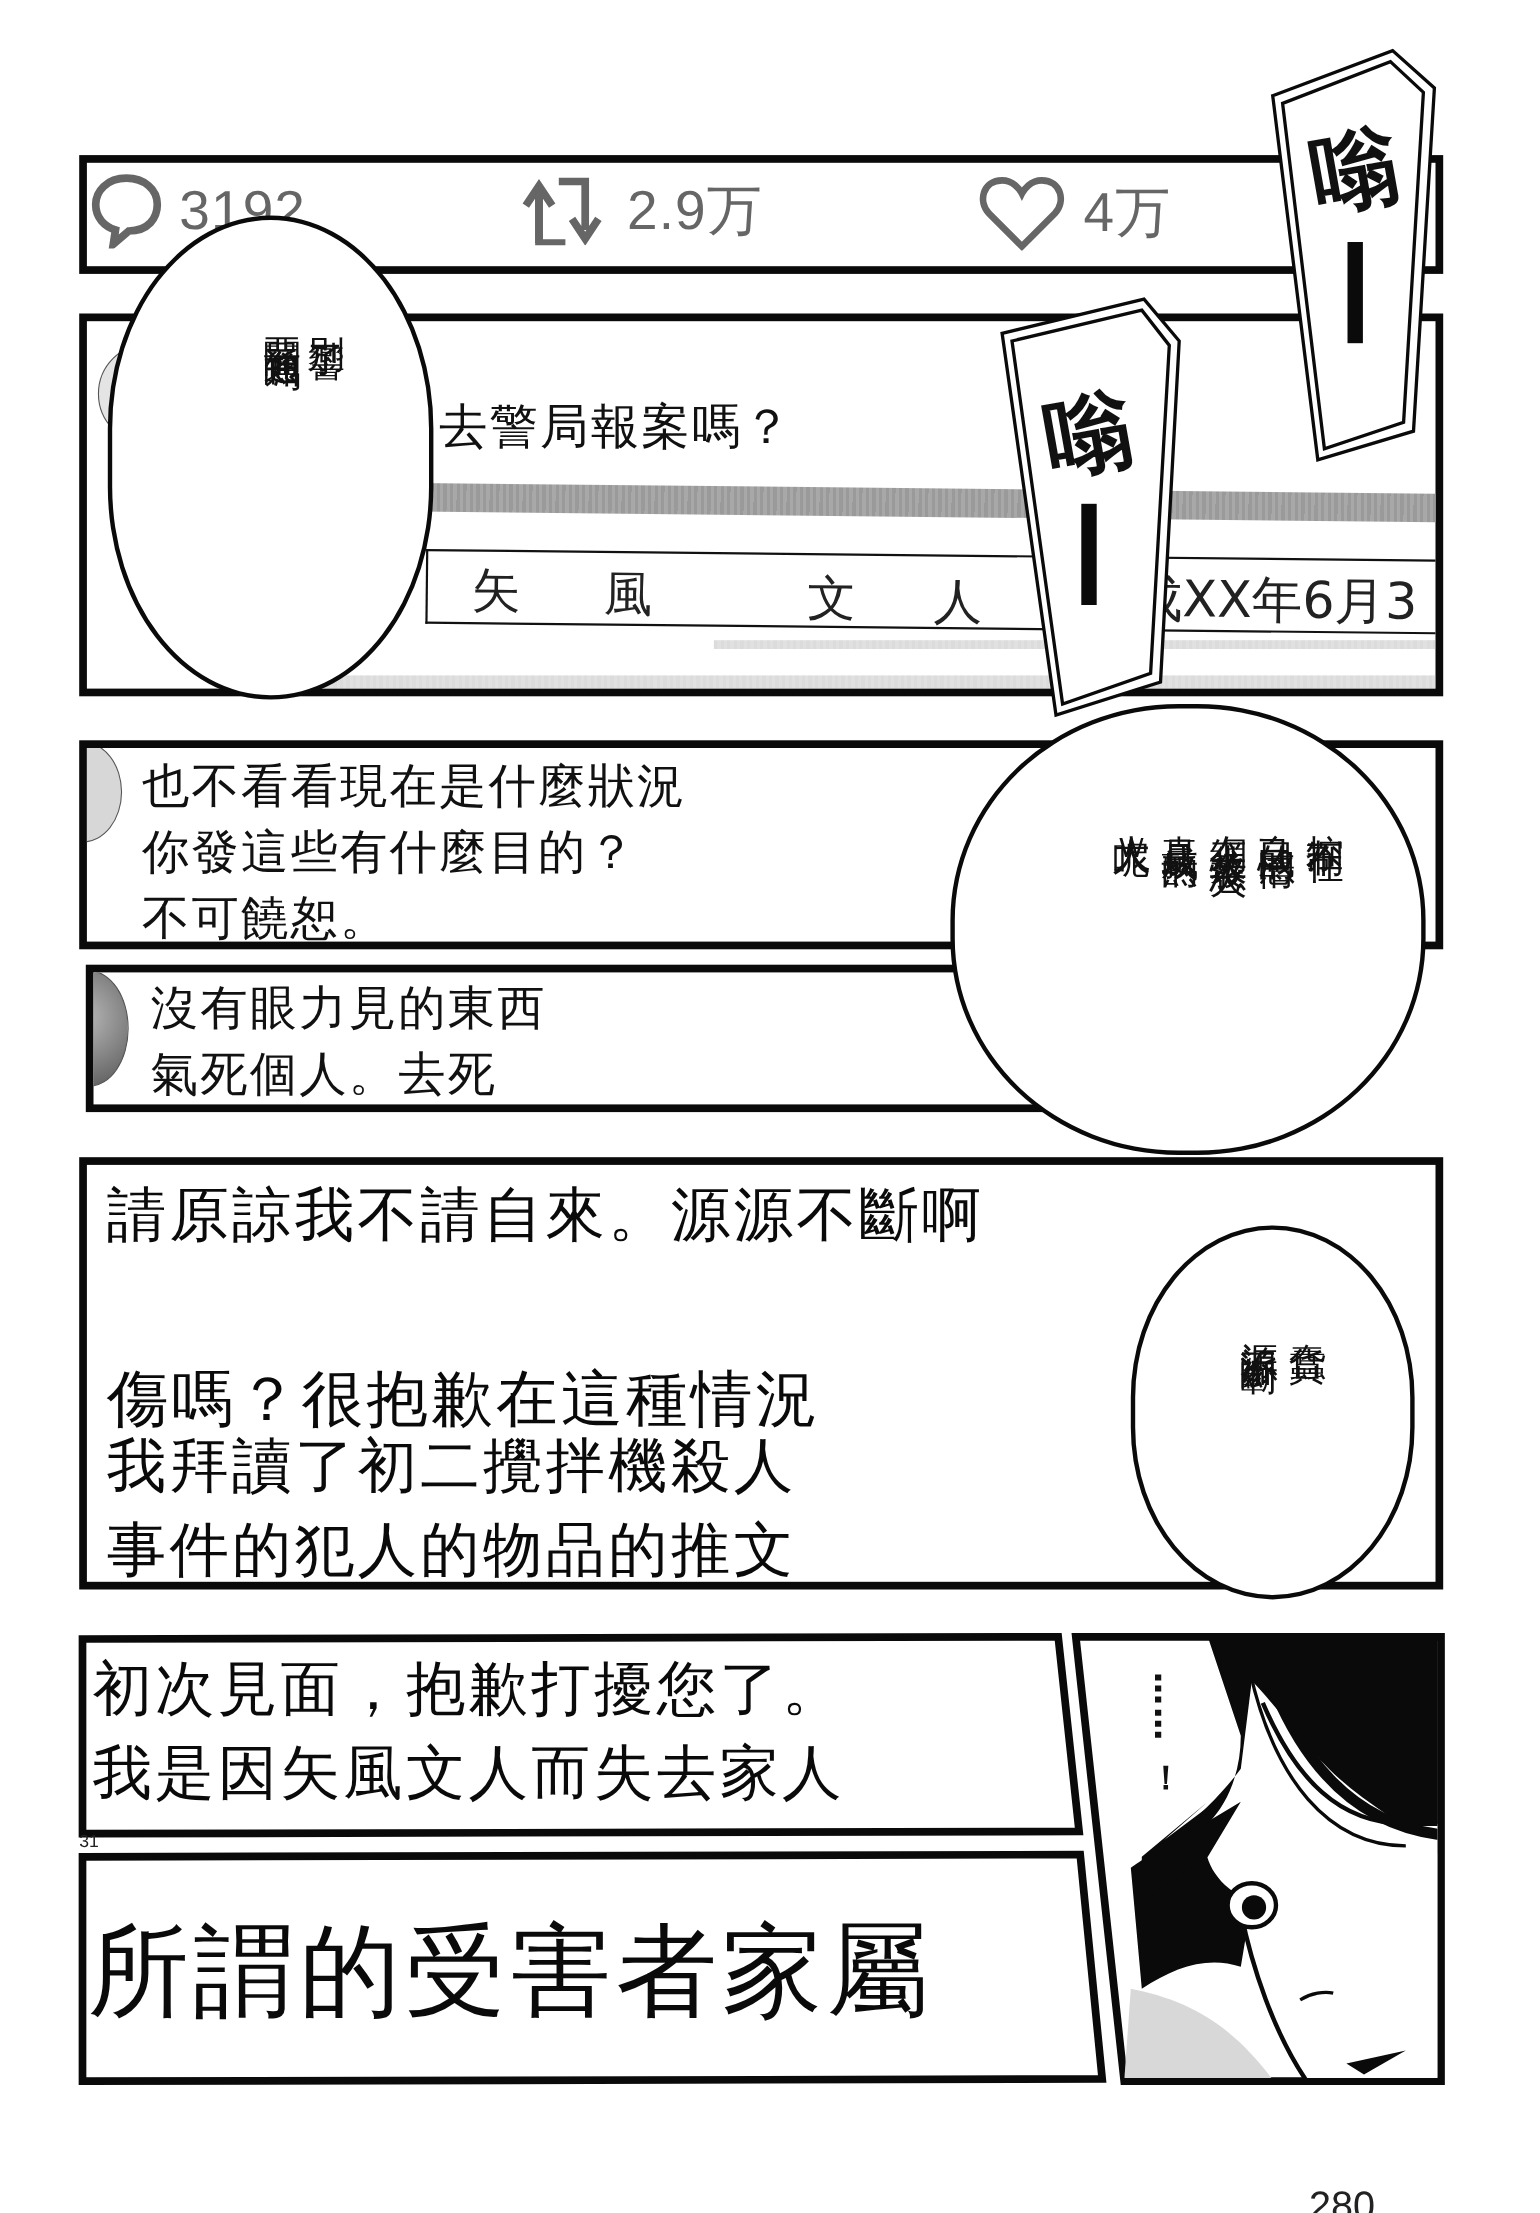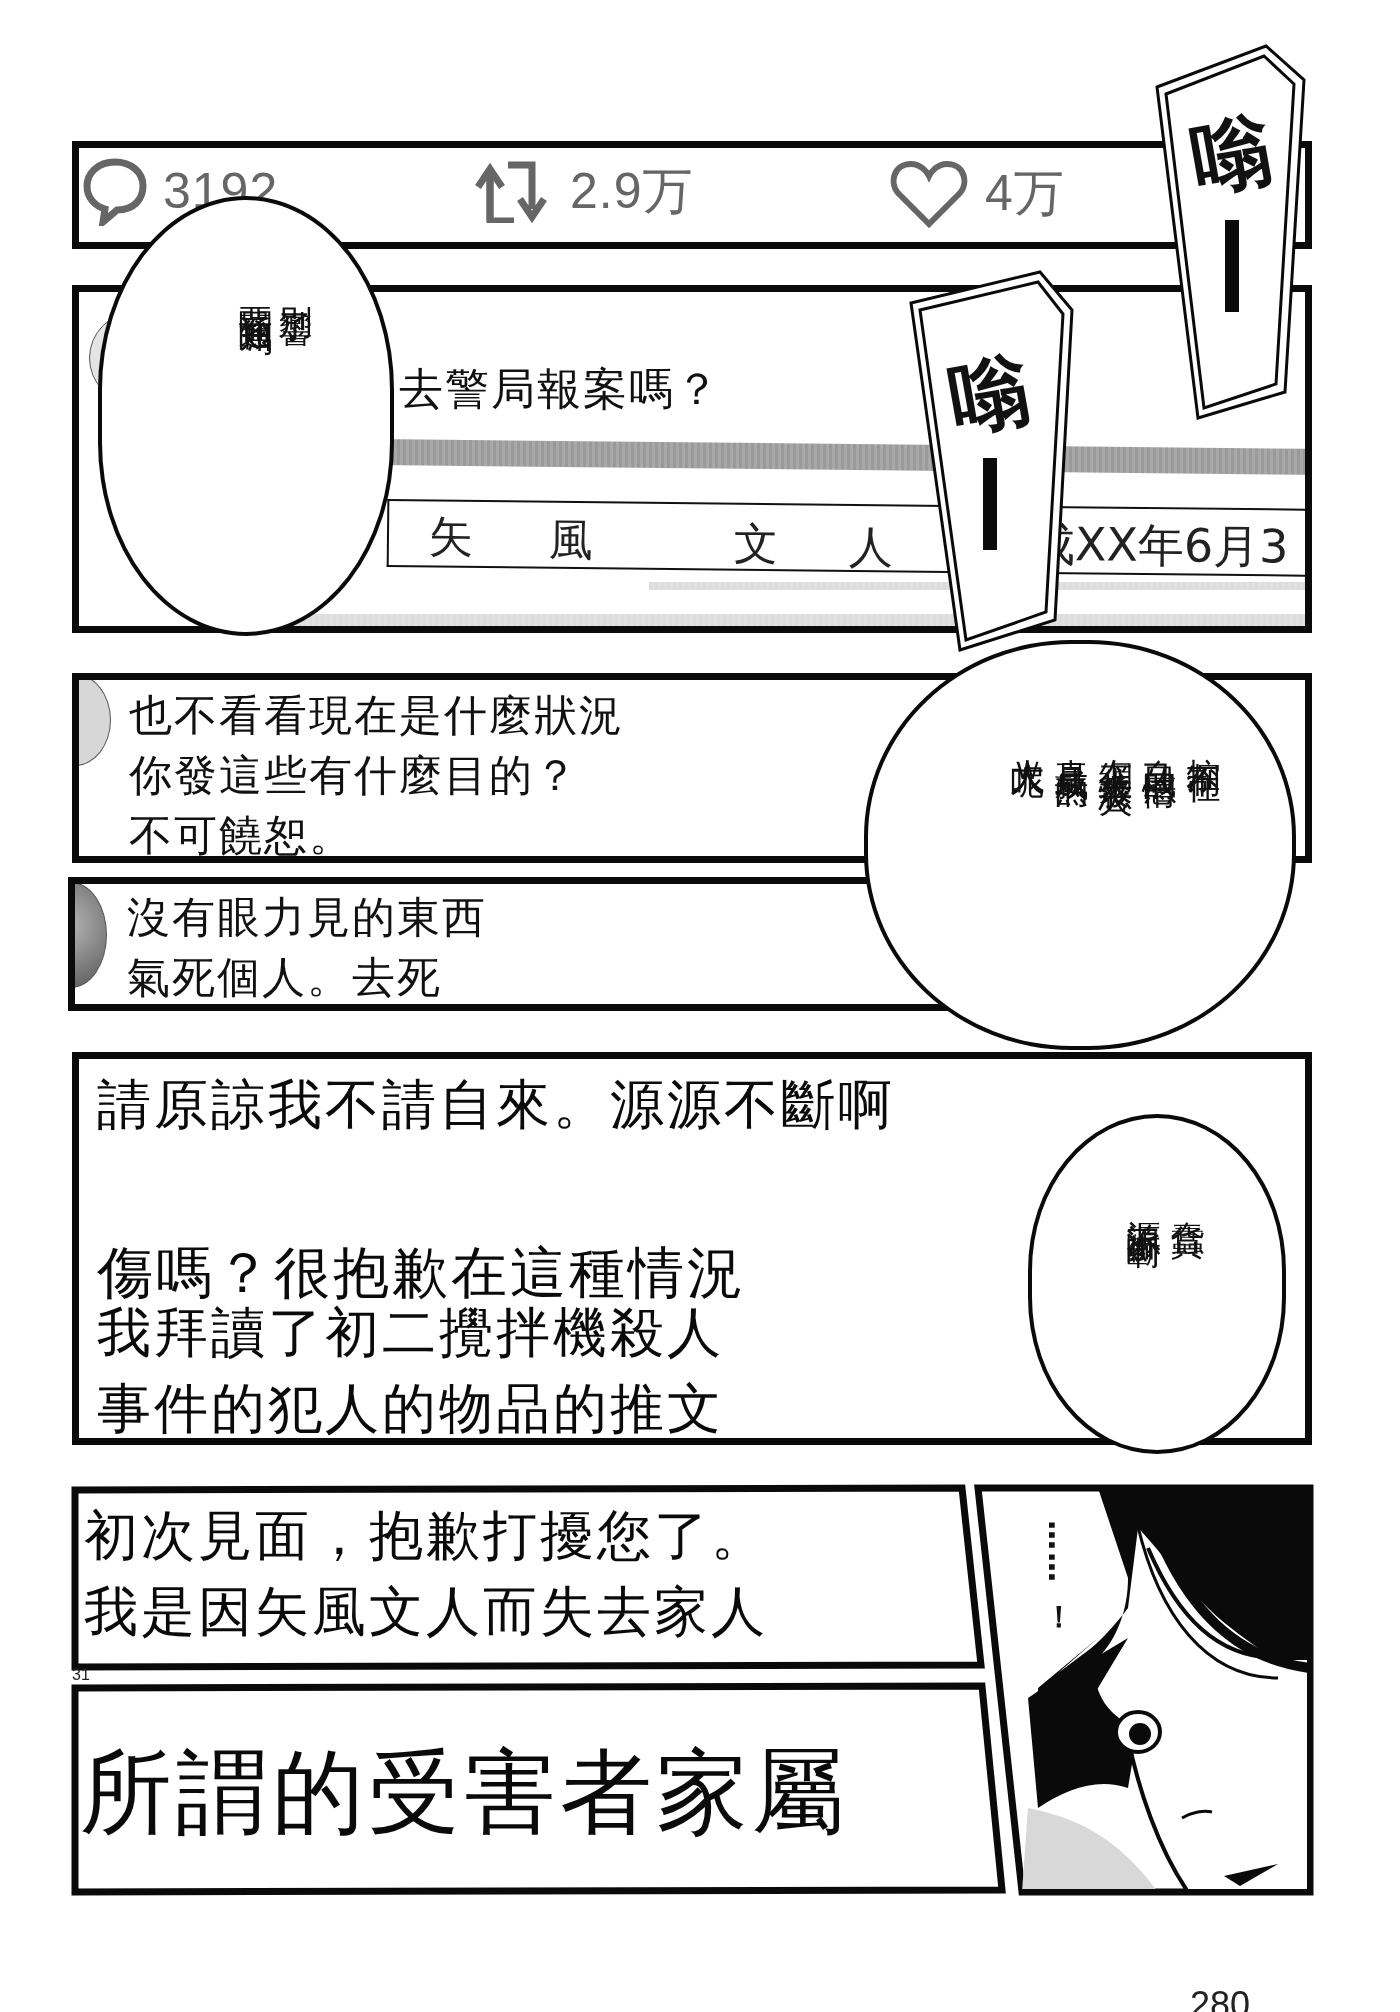--- a/index.html
+++ b/index.html
@@ -71,21 +71,21 @@
 要關通知嗎</div>
 </div>
 
 <div class="panel" style="left:72px; top:673px; width:1240px; height:190px;">
   <div class="avatar" style="left:-40px; top:-6px; width:70px; height:90px; background:#d7d7d7;"></div>
   <div class="tweet-text" style="left:50px; top:4px;">也不看看現在是什麼狀況</div>
   <div class="tweet-text" style="left:50px; top:124px;">不可饒恕。</div>
   <div class="tweet-text" style="left:50px; top:64px;">你發這些有什麼目的？</div>
 </div>
 
-<div class="panel" style="left:68px; top:877px; width:1096px; height:134px;">
+<div class="panel" style="left:78px; top:877px; width:1096px; height:134px;">
   <div class="avatar" style="left:-40px; top:-2px; width:70px; height:104px; background:radial-gradient(circle at 40% 40%, #bbb, #555);"></div>
   <div class="tweet-text" style="left:52px; top:2px;">沒有眼力見的東西</div>
   <div class="tweet-text" style="left:52px; top:62px;">氣死個人。去死</div>
 </div>
 
 <div class="bubble" style="left:864px; top:640px; width:432px; height:410px; border-radius:48% / 48%;">
   <div class="vtext" style="right:66px; top:88px; font-size:34px; line-height:44px;">控制不住
 自己的感情
 在網上大發怒火
 真是成熟的

